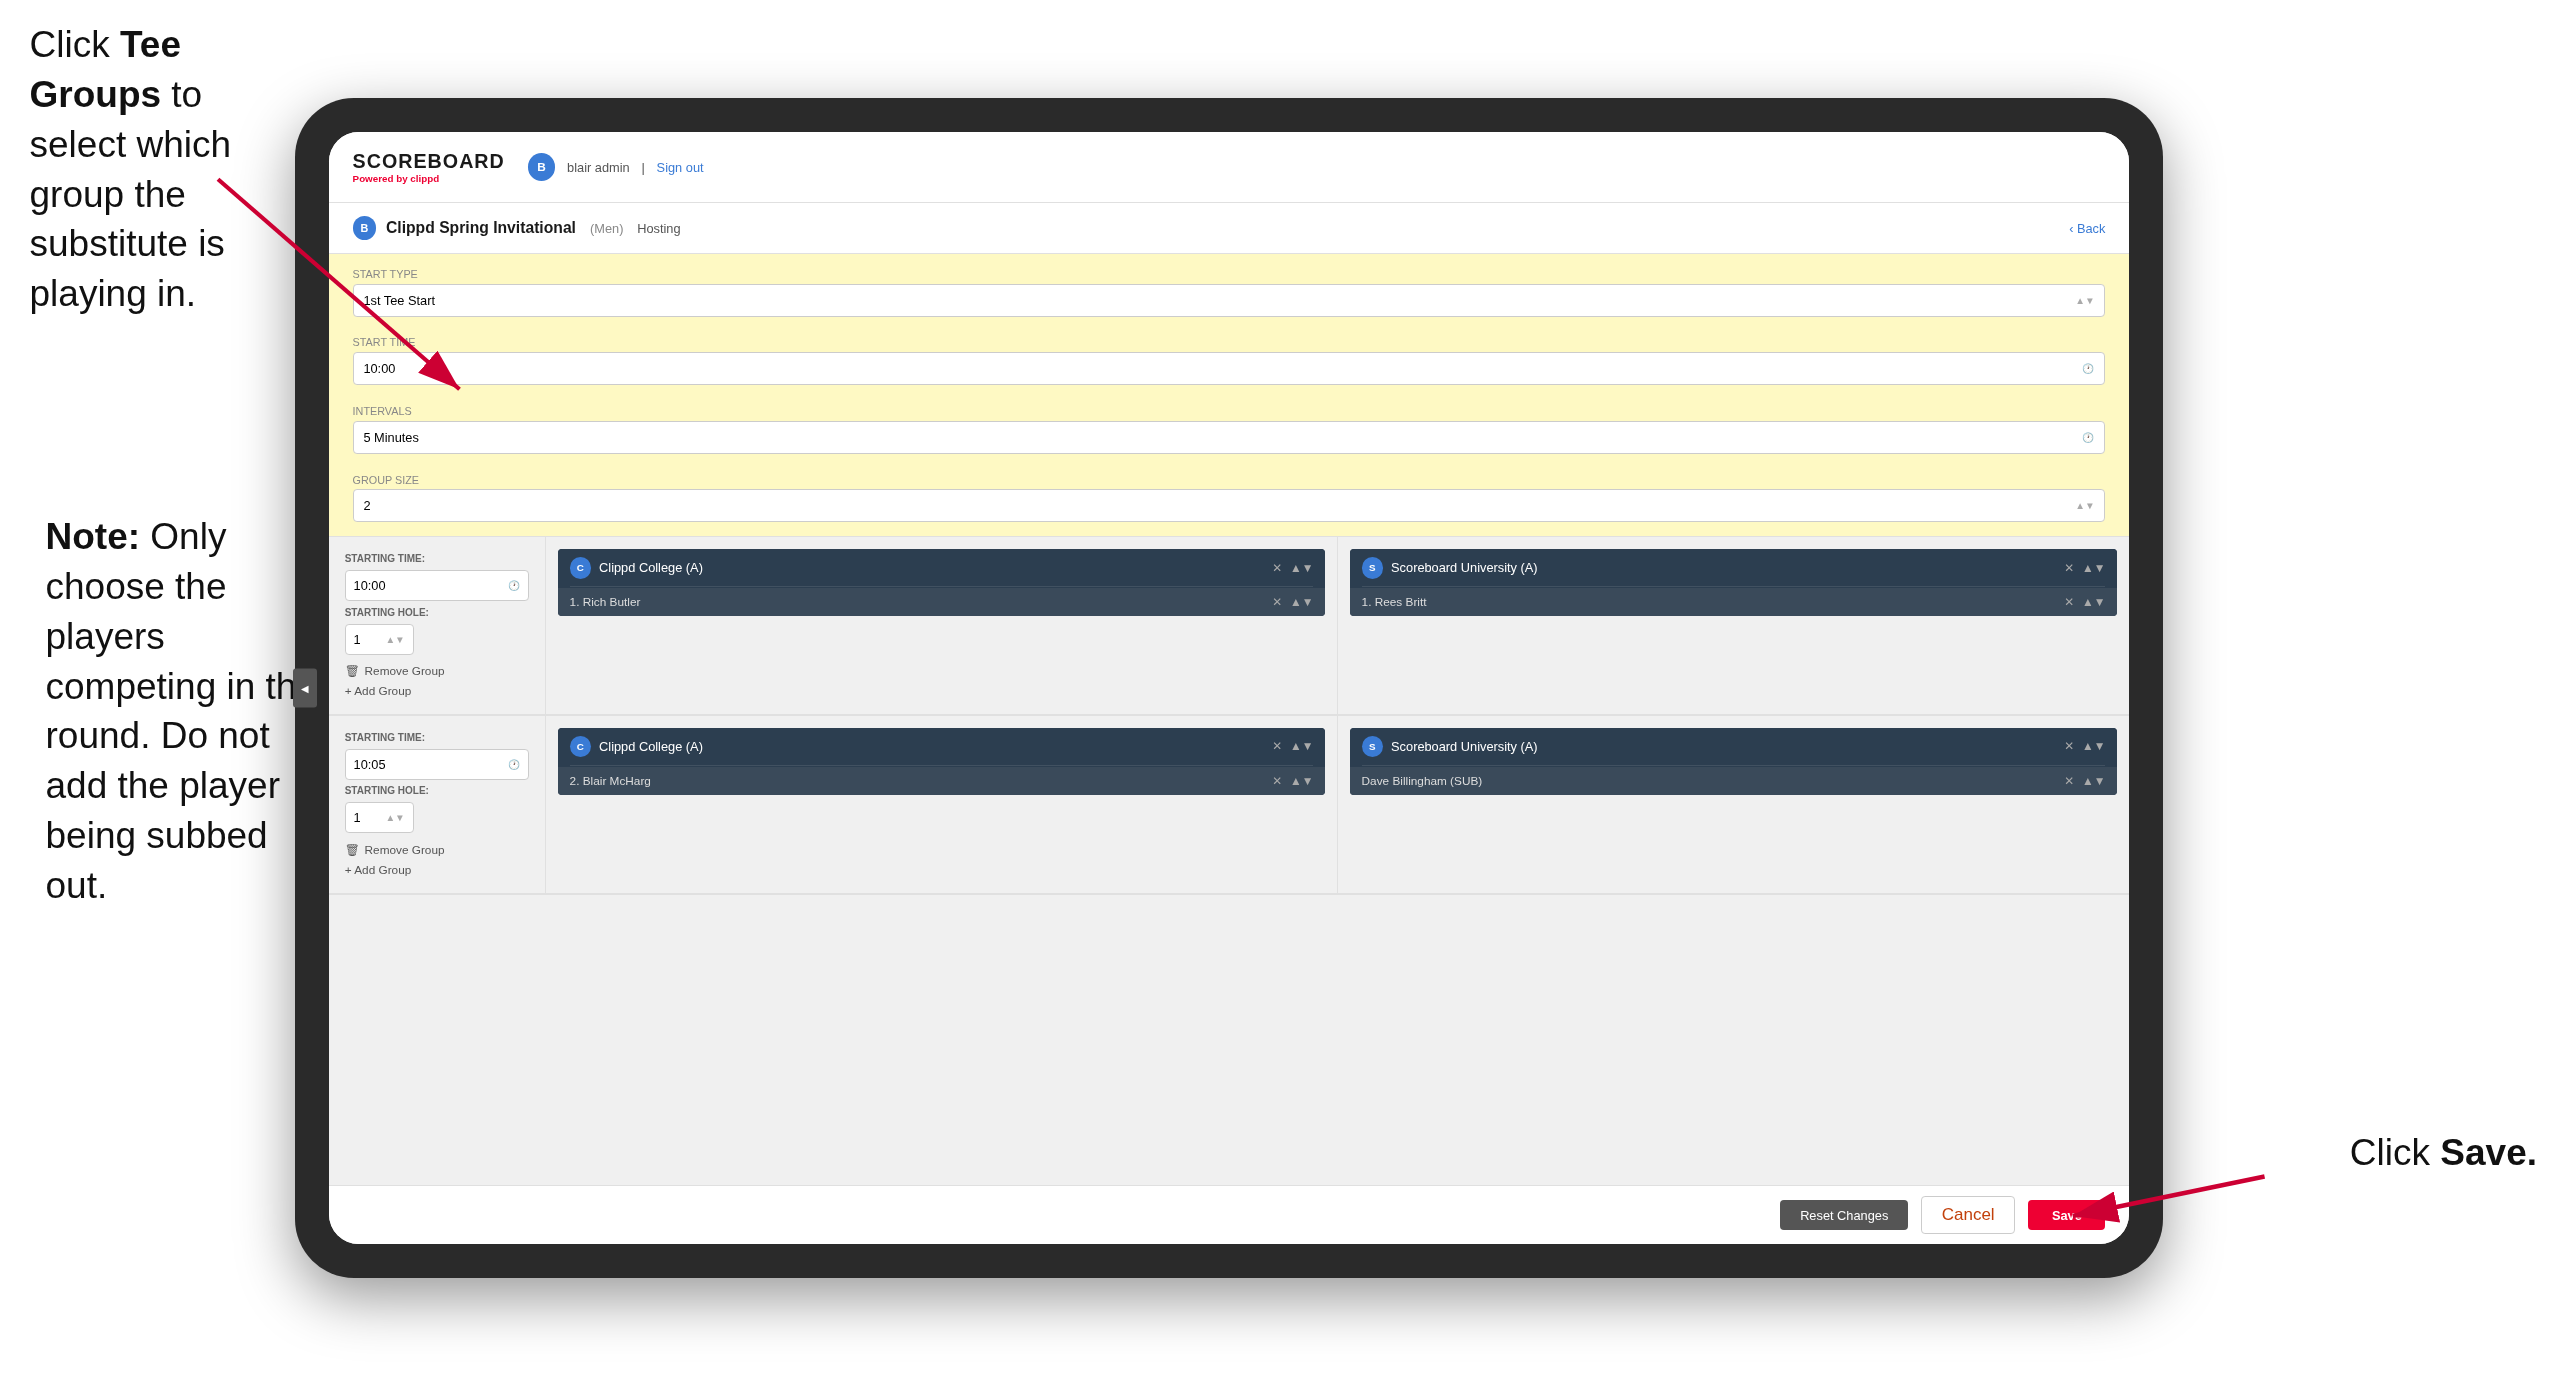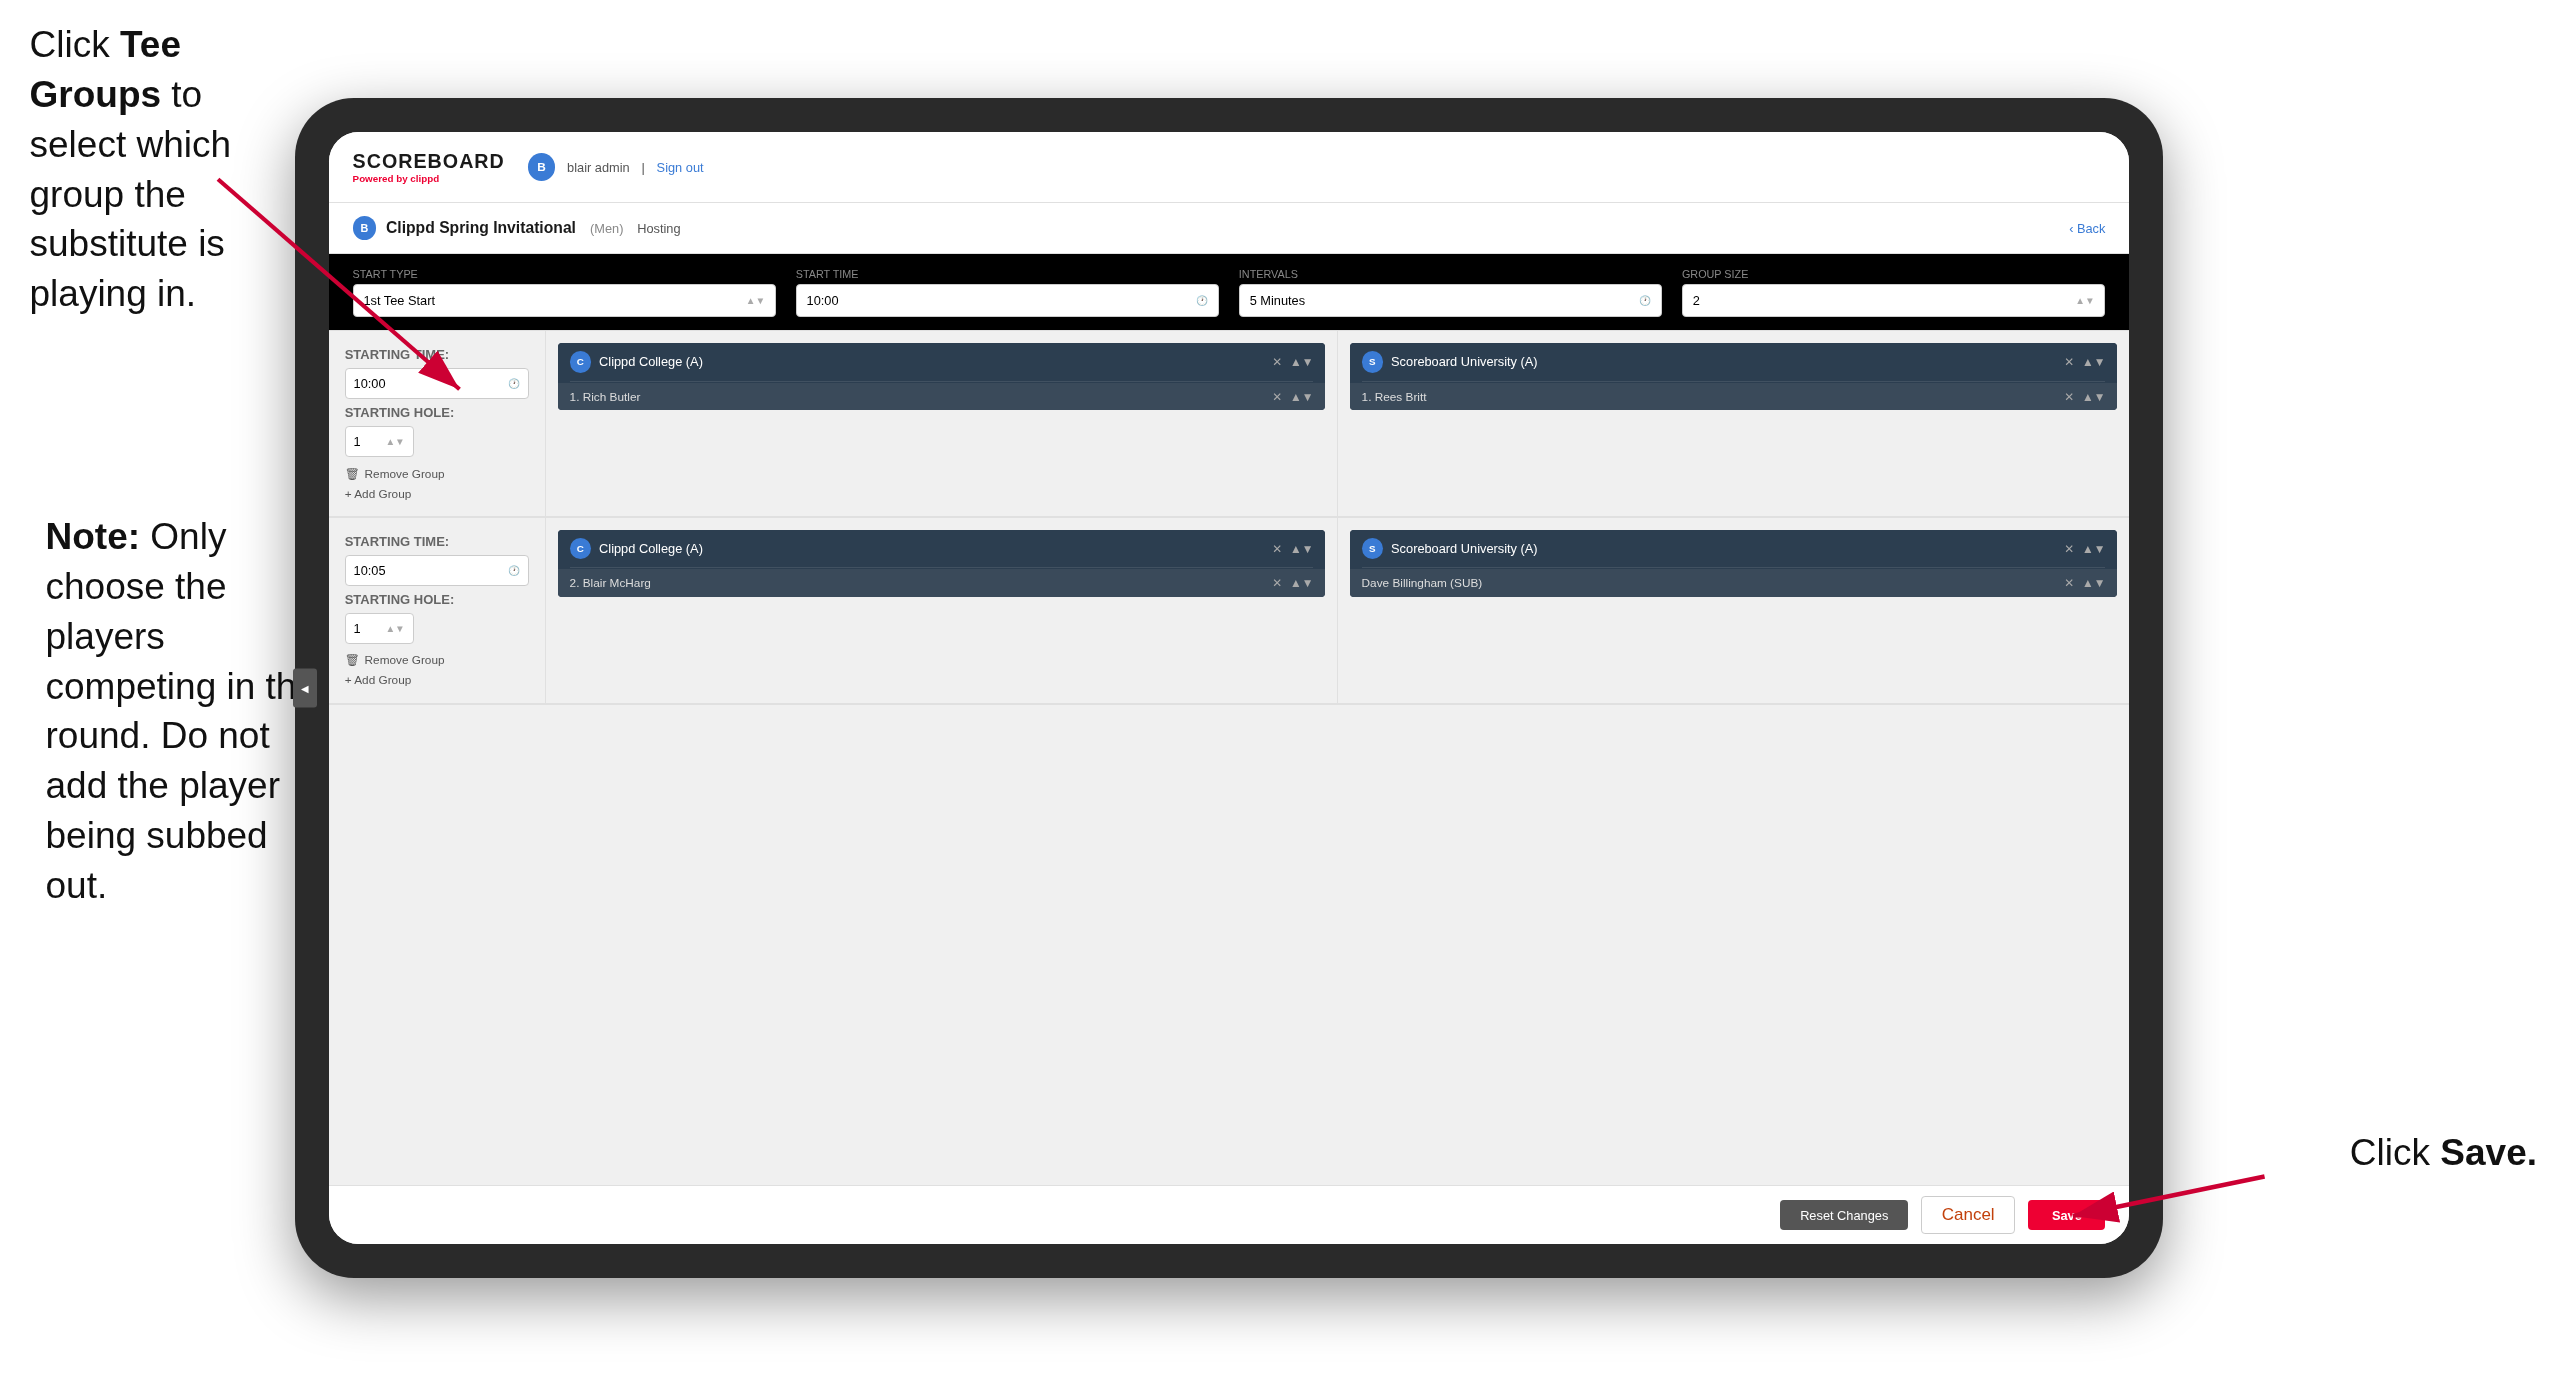--- a/index.html
+++ b/index.html
@@ -176,26 +176,27 @@
     .main-content {
       flex: 1;
       overflow-y: auto;
       padding: 0;
       display: flex;
       flex-direction: column;
     }
 
     
     .settings-bar {
-      background: #000000;
+      background: #fef9c3;
       padding: 13.8px 23.6px;
       display: flex;
       gap: 19.7px;
       border-bottom: 1px solid #e0e0e0;
       flex-shrink: 0;
+      flex-direction: column;
     }
     .setting-group {
       display: flex;
       flex-direction: column;
       gap: 3.9px;
       flex: 1;
     }
     .setting-label {
       font-size: 10.8px;
       color: #888;
@@ -255,21 +256,21 @@
 
     
     .time-controls {
       padding: 15.7px;
       display: flex;
       flex-direction: column;
       gap: 5.9px;
       background: #f0f0f0;
     }
     .time-label {
-      font-size: 13px;
+      font-size: 10px;
       color: #666;
       font-weight: 600;
       text-transform: uppercase;
     }
     .time-input {
       height: 31px;
       border: 1px solid #ccc;
       border-radius: 3.9px;
       padding: 0 7.9px;
       font-size: 12.8px;

